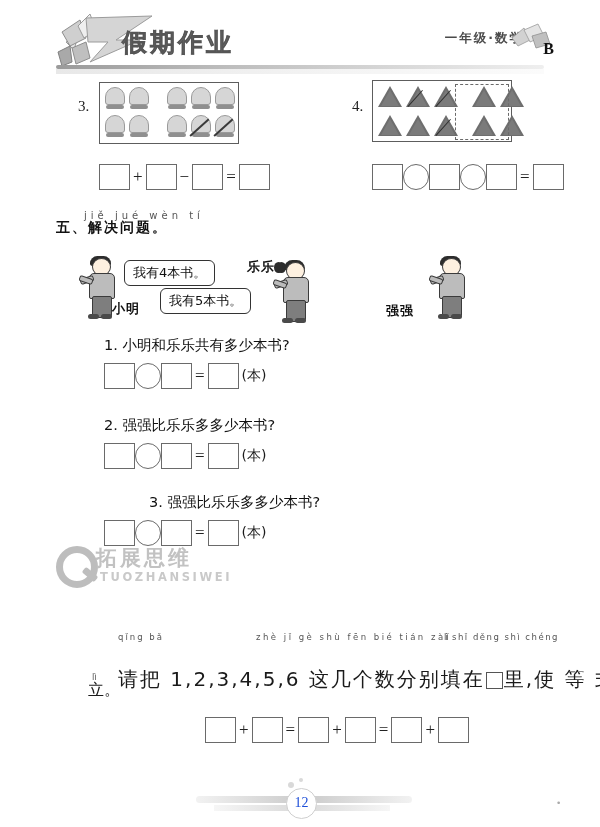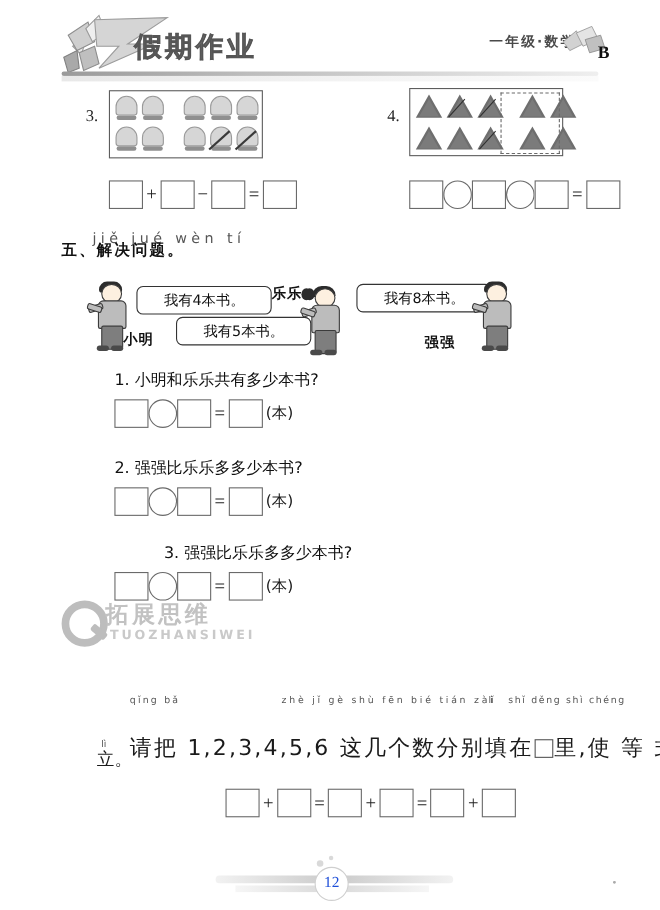--- a/index.html
+++ b/index.html
@@ -111,21 +111,21 @@
   .tristrike:after{
     content:"";position:absolute;left:2px;top:20px;width:22px;height:1.4px;
     background:#2f2f2f;transform:rotate(-48deg);transform-origin:left center;
   }
   .dashbox{
     position:absolute;border:1.6px dashed #6a6a6a;box-sizing:border-box;
   }
   .trirow{position:absolute;display:flex;align-items:flex-end;}
 
   .eqrow{position:absolute;white-space:nowrap;}
-  .sec-pinyin{position:absolute;left:84px;top:210px;font-size:13px;color:#555;letter-spacing:4px;text-align:center;}
+  .sec-pinyin{position:absolute;left:84px;top:210px;font-size:10px;color:#555;letter-spacing:4px;text-align:center;}
   .sec-title{
     position:absolute;left:56px;top:219px;
     font-size:14px;font-weight:bold;color:#111;letter-spacing:2px;
   }
 
   
   .kid{position:absolute;}
   .kid .head{
     position:absolute;left:6px;top:0;width:17px;height:16px;border-radius:50%;
     background:#fdf0e0;border:1.2px solid #3b3b3b;
@@ -161,21 +161,21 @@
     background:#2c2c2c;border-radius:11px 11px 2px 2px;
   }
   .kid.pig .pt{
     position:absolute;top:0px;width:9px;height:11px;background:#2c2c2c;border-radius:50%;
   }
   .kid.pig .ptL{left:-3px;}
   .kid.pig .ptR{right:-3px;}
 
   .bubble{
     position:absolute;border:1.4px solid #333;border-radius:6px;
-    background:#fff;padding:3px 24px;font-size:13px;color:#111;
+    background:#fff;padding:3px 8px;font-size:13px;color:#111;
     white-space:nowrap;
     font-family:"DejaVu Sans","Liberation Sans",sans-serif;
   }
   .namelbl{
     position:absolute;font-size:13px;font-weight:bold;color:#111;letter-spacing:1px;
   }
 
   .qtext{
     position:absolute;font-size:14.5px;color:#111;white-space:nowrap;
     font-family:"DejaVu Sans","Liberation Sans",sans-serif;
@@ -392,21 +392,20 @@
       <div class="body"></div>
     <div class="armL"></div>
       <div class="armR"></div>
       <div class="legs"></div>
     <div class="shoe shoeL"></div>
       <div class="shoe shoeR"></div>
   </div>
   <div class="namelbl" style="left:247px;top:258px;">乐乐</div>
   <div class="bubble" style="left:160px;top:288px;">我有5本书。</div>
 
-  <div class="bubble" style="left:324px;top:258px;">我有8本书。</div>
   <div class="kid" style="left:436px;top:258px;">
     <div class="hair"></div>
       <div class="head"></div>
       <div class="body"></div>
     <div class="armL"></div>
       <div class="armR"></div>
       <div class="legs"></div>
     <div class="shoe shoeL"></div>
       <div class="shoe shoeR"></div>
   </div>
@@ -439,21 +438,21 @@
   <div class="tz">
     <div class="tz-q"></div>
     <div class="tz-qtail"></div>
     <div class="tz-cn">拓展思维</div>
     <div class="tz-en">TUOZHANSIWEI</div>
   </div>
 
   <div class="tz-py" style="left:118px;top:632px;letter-spacing:2px;">qǐng bǎ</div>
   <div class="tz-py" style="left:256px;top:632px;letter-spacing:2.5px;">zhè jǐ gè shù fēn bié tián zài</div>
   <div class="tz-py" style="left:444px;top:632px;">lǐ</div>
-  <div class="tz-py" style="left:462px;top:632px;letter-spacing:1.5px;">shǐ děng shì chéng</div>
+  <div class="tz-py" style="left:452px;top:632px;letter-spacing:1.5px;">shǐ děng shì chéng</div>
   <div class="tz-py" style="left:92px;top:672px;">lì</div>
 
   <div class="tz-line" style="left:118px;top:644px;font-size:20px;letter-spacing:2px;margin-top:22px;">
     <span>请把 1,2,3,4,5,6 这几个数分别填在</span><span class="inlinebox"></span><span>里,使 等 式 成</span>
   </div>
   <div class="tz-line" style="left:88px;top:680px;font-size:16px;">立。</div>
 
   <div class="eqrow" style="left:205px;top:717px;">
     <span class="ansbox"></span><span class="op">+</span><span class="ansbox"></span><span class="op">=</span><span class="ansbox"></span><span class="op">+</span><span class="ansbox"></span><span class="op">=</span><span class="ansbox"></span><span class="op">+</span><span class="ansbox"></span>
   </div>

